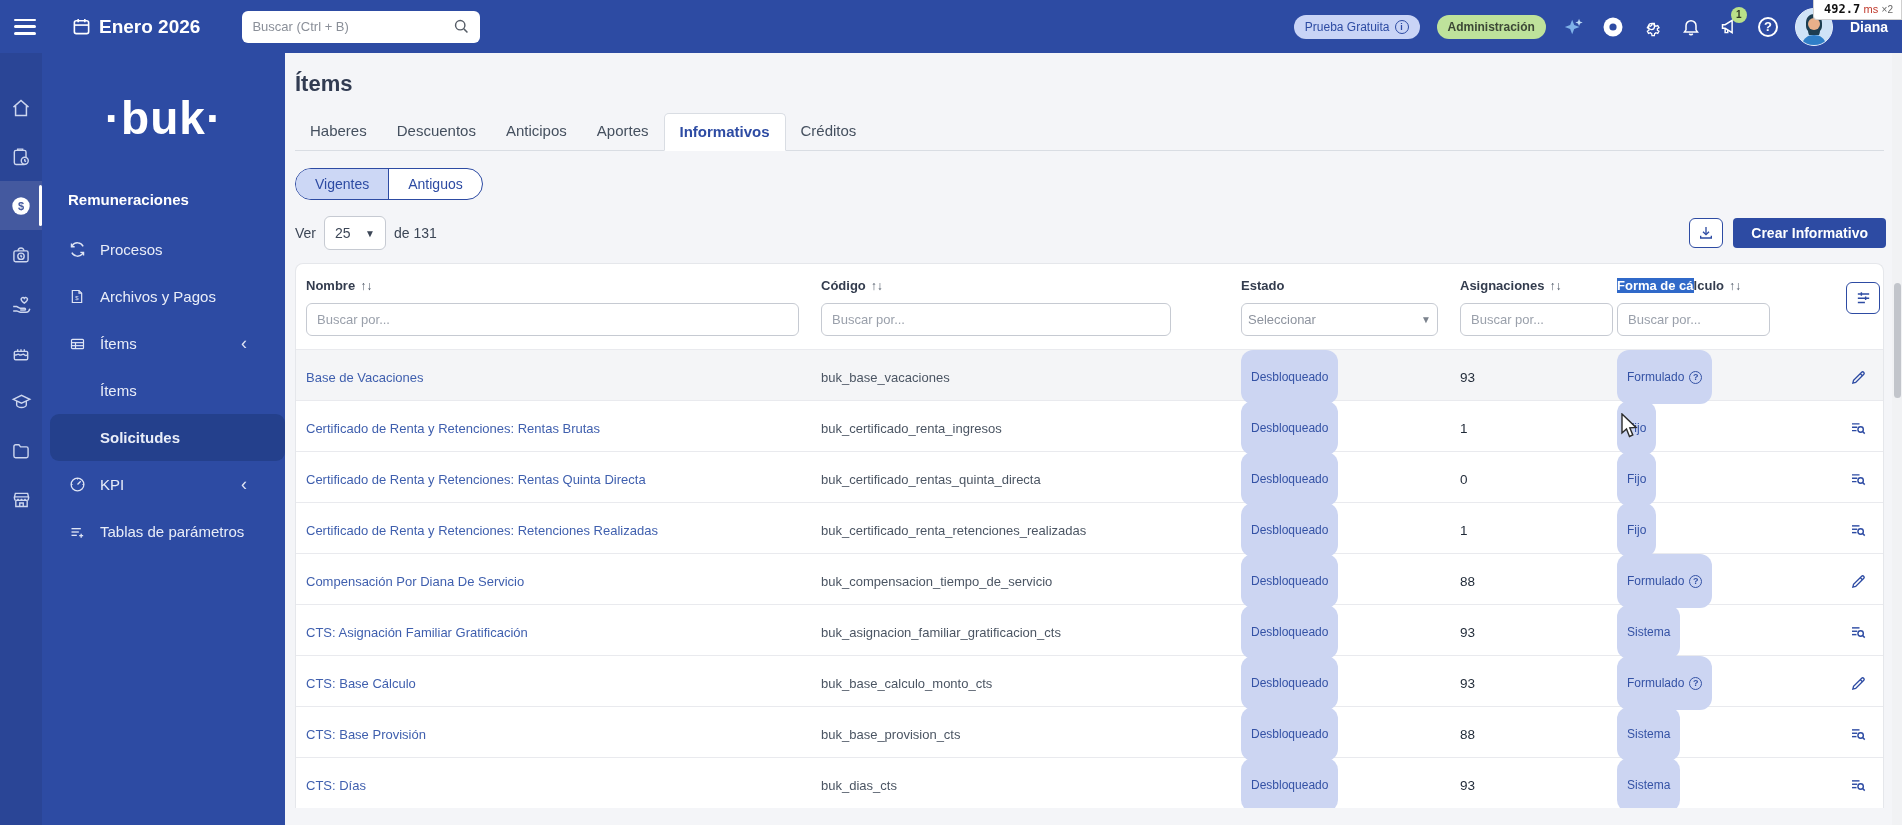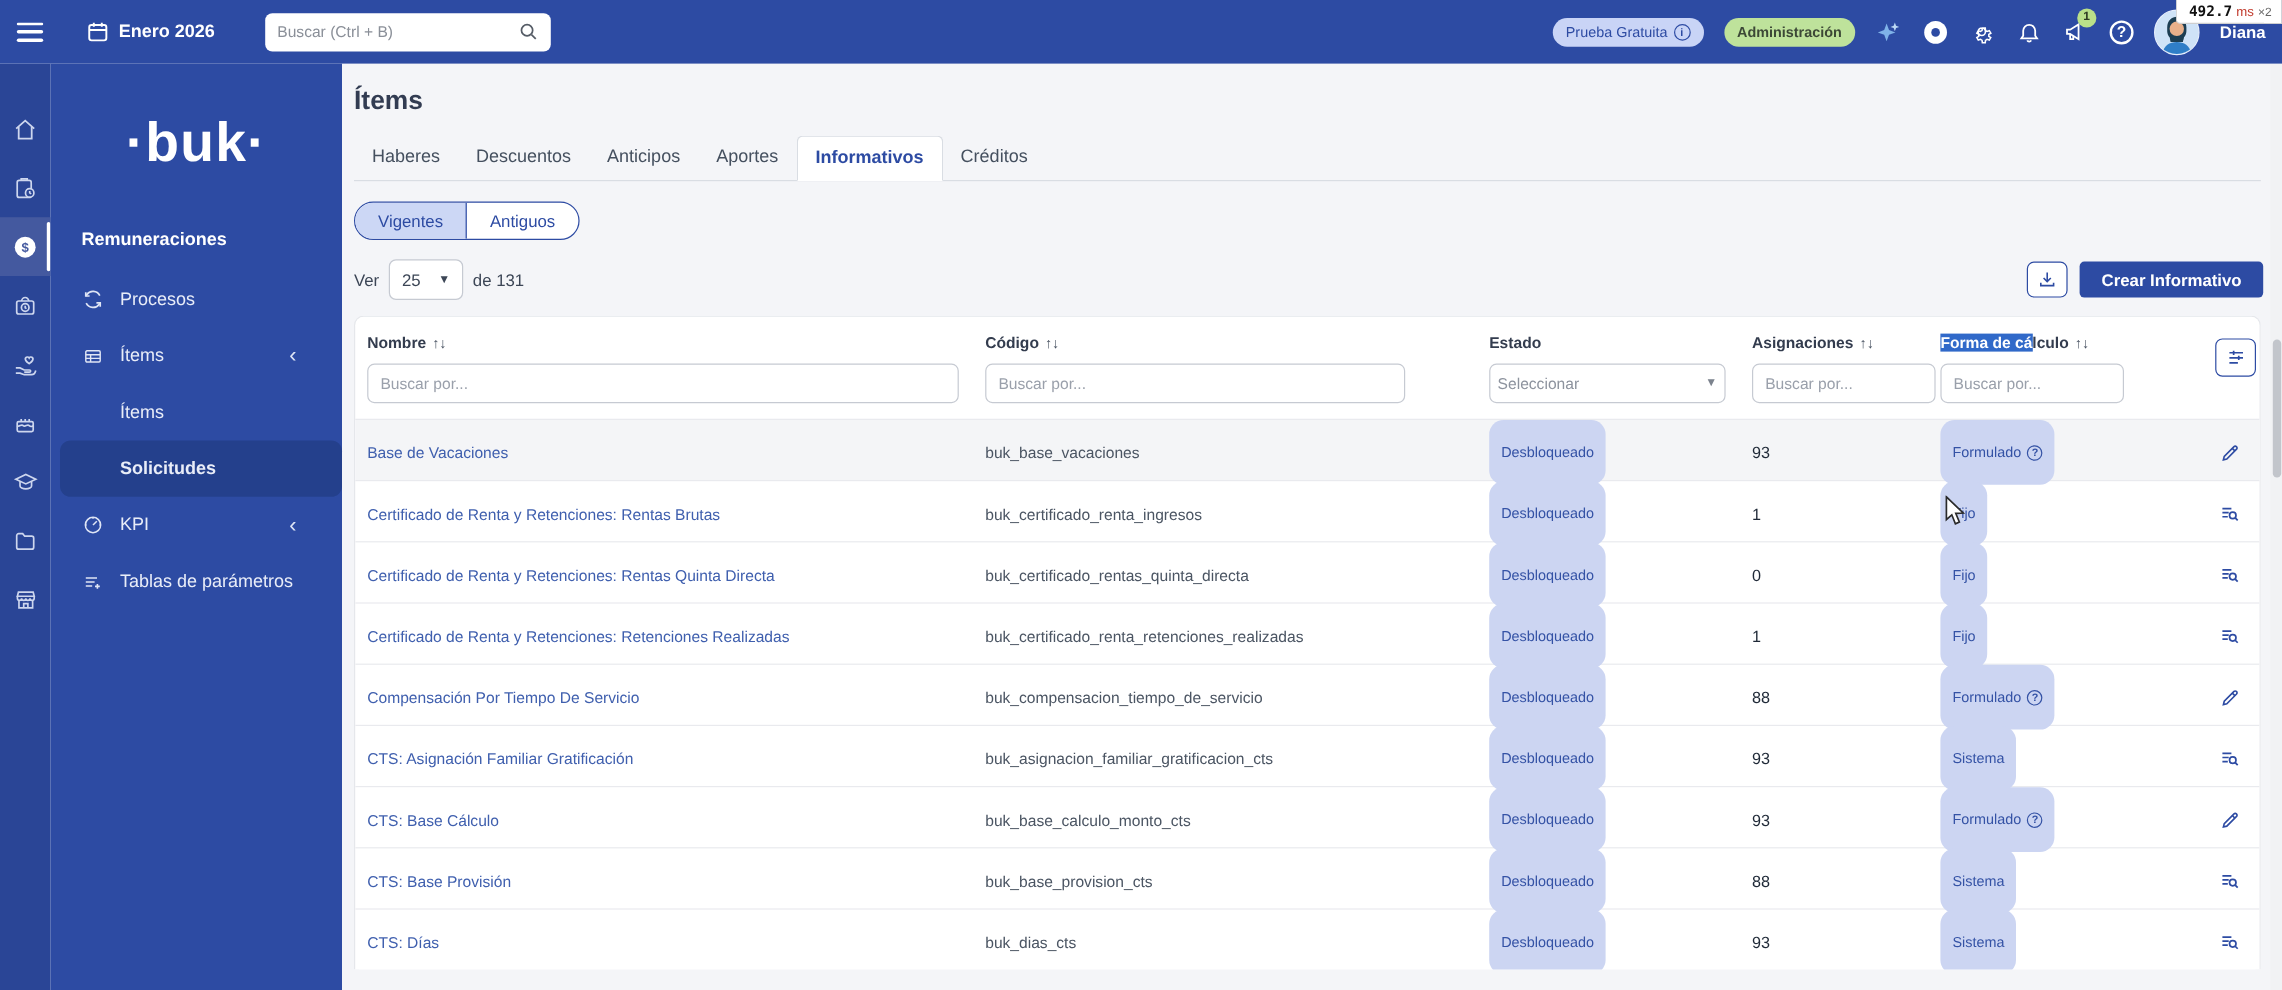--- a/index.html
+++ b/index.html
@@ -3,21 +3,21 @@
 <meta charset="utf-8">
 <style>
   * { margin:0; padding:0; box-sizing:border-box; }
   html,body { width:1902px; height:825px; overflow:hidden; }
   body { font-family:"Liberation Sans", sans-serif; background:#f4f5f8; position:relative; color:#333c4e; }
 
   
   .topbar { position:absolute; top:0; left:0; width:1902px; height:53px; background:#2d4ba3; display:flex; align-items:center; z-index:30; }
   .hamburger { width:22px; height:16px; margin-left:14px; display:flex; flex-direction:column; justify-content:space-between; cursor:pointer; }
   .hamburger span { display:block; height:2.5px; background:#fff; border-radius:2px; }
-  .period { display:flex; align-items:center; gap:8px; margin-left:36px; color:#fff; font-size:15px; font-weight:bold; }
+  .period { display:flex; align-items:center; gap:8px; margin-left:36px; color:#fff; font-size:19px; font-weight:bold; }
   .searchbox { margin-left:42px; width:238px; height:32px; background:#fff; border-radius:6px; display:flex; align-items:center; padding:0 10px; }
   .searchbox input { border:none; outline:none; flex:1; font-size:13px; color:#333; font-family:"Liberation Sans",sans-serif; }
   .searchbox input::placeholder { color:#8a8f98; }
   .tb-right { margin-left:auto; display:flex; align-items:center; gap:17px; padding-right:14px; }
   .pill { height:24px; border-radius:13px; display:flex; align-items:center; font-size:12px; padding:0 11px; gap:5px; white-space:nowrap; cursor:pointer; }
   .pill-trial { background:#c9d4f6; color:#2d4ba3; }
   .pill-admin { background:#bee29b; color:#3c4836; font-weight:bold; }
   .q-circle { width:14px; height:14px; border:1.3px solid currentColor; border-radius:50%; font-size:9px; display:inline-flex; align-items:center; justify-content:center; font-weight:bold; }
   .tb-icon { width:22px; height:22px; display:flex; align-items:center; justify-content:center; position:relative; cursor:pointer; }
   .badge-green { position:absolute; top:-9px; right:-6px; background:#b9e089; color:#2f3b22; width:16px; height:16px; border-radius:50%; font-size:10px; font-weight:bold; display:flex; align-items:center; justify-content:center; }
@@ -248,20 +248,30 @@
     <div class="menu-item">
       <span class="mi-icon">
         <svg width="17" height="17" viewBox="0 0 24 24" fill="none" stroke="currentColor" stroke-width="2">
             <path d="M20 7.5A9 9 0 0 0 4.6 6.4L3.5 8"></path>
             <path d="M3.5 3.5V8H8"></path>
             <path d="M4 16.5a9 9 0 0 0 15.4 1.1l1.1-1.6"></path>
             <path d="M20.5 20.5V16H16"></path>
           </svg>
       </span>
       <span>Procesos</span>
+    </div>
+    <div class="menu-item">
+      <span class="mi-icon">
+        <svg width="16" height="17" viewBox="0 0 24 24" fill="none" stroke="currentColor" stroke-width="1.8">
+            <path d="M5 3h10l4 4v14H5z"></path>
+            <path d="M15 3v4h4"></path>
+            <text x="12" y="16.5" text-anchor="middle" font-size="9" fill="currentColor" stroke="none" font-family="Liberation Sans, sans-serif">$</text>
+          </svg>
+      </span>
+      <span>Archivos y Pagos</span>
     </div>
     <div class="menu-item">
       <span class="mi-icon">
         <svg width="17" height="16" viewBox="0 0 24 24" fill="none" stroke="currentColor" stroke-width="1.8">
             <rect x="3" y="5" width="18" height="14" rx="1.5"></rect>
             <line x1="3" y1="10" x2="21" y2="10"></line>
             <line x1="3" y1="14.5" x2="21" y2="14.5"></line>
             <line x1="9" y1="10" x2="9" y2="19"></line>
           </svg>
       </span>
@@ -458,21 +468,21 @@
                 <line x1="4" y1="11" x2="11" y2="11"></line>
                 <line x1="4" y1="15.5" x2="10" y2="15.5"></line>
                 <circle cx="15.5" cy="14" r="3.6"></circle>
                 <line x1="18.2" y1="16.7" x2="21" y2="19.5"></line>
               </svg>
       </span>
     </div>
   </div>
 
   <div class="grid row">
-    <div class="cell-name">Compensación Por Tiempo De Servicio</div>
+    <div class="cell-name">Compensación Por Diana De Servicio</div>
     <div class="cell-code">buk_compensacion_tiempo_de_servicio</div>
     <div><span class="badge">Desbloqueado</span></div>
     <div class="cell-num">88</div>
     <div><span class="badge">
               <span>Formulado</span>
               <span class="q-circle calc-q" style="width:13px;height:13px;border-width:1px;">?</span>
             </span></div>
     <div class="cell-action">
       <span class="act-edit">
         <svg width="17" height="17" viewBox="0 0 24 24" fill="none" stroke="currentColor" stroke-width="1.9">

